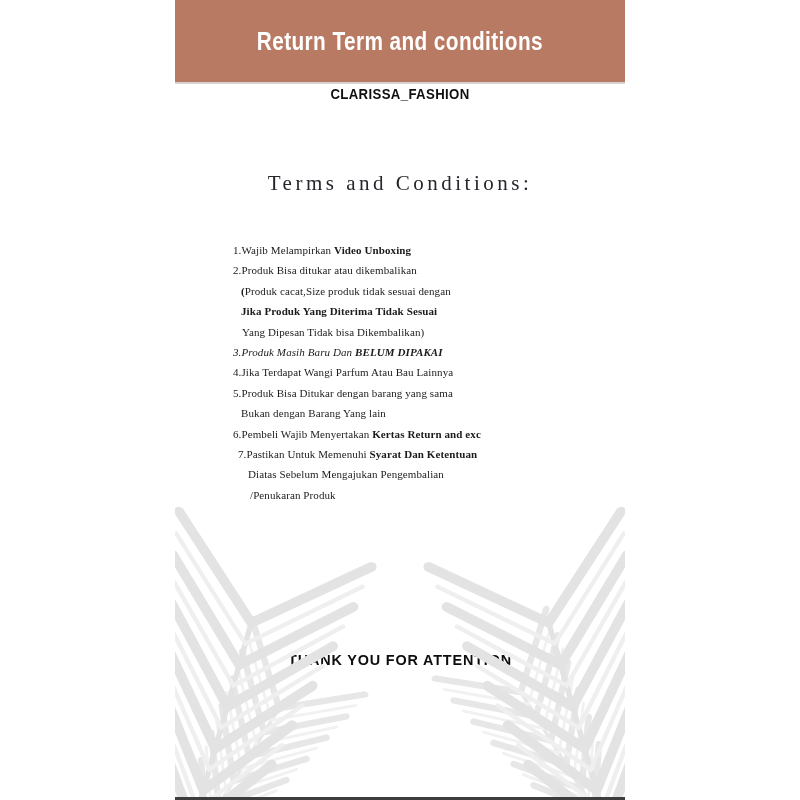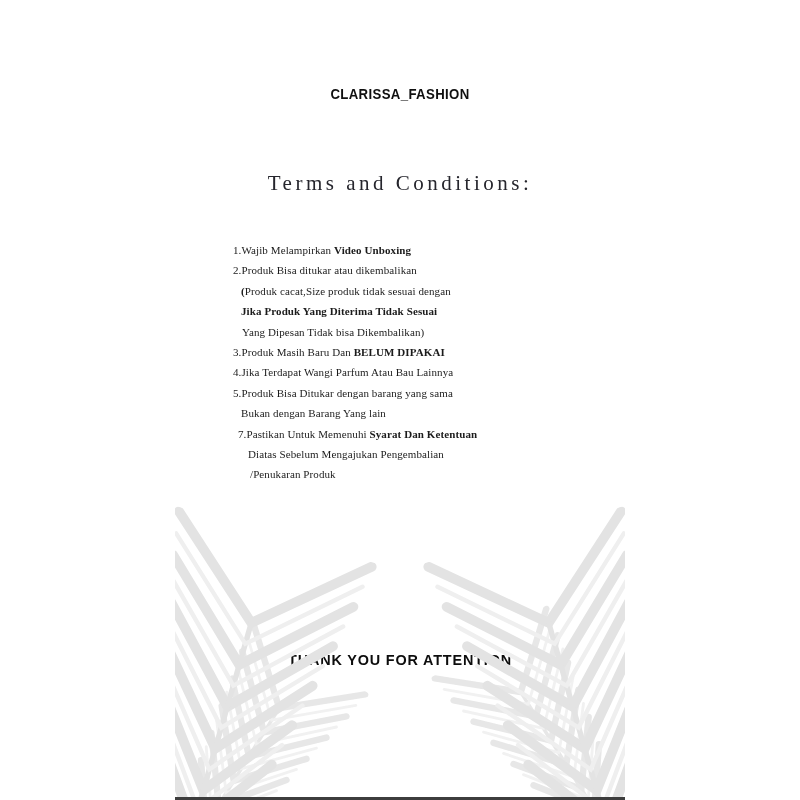--- a/index.html
+++ b/index.html
@@ -79,35 +79,39 @@
         <path d="M26,104 L100,184 L174,104"></path>
         <path d="M34,144 L100,224 L166,144"></path>
         <path d="M42,184 L100,262 L158,184"></path>
       </g>
     </g>
   </defs>
 </svg>
 
 <div class="card">
 
+  <div class="banner" style="background: rgb(185, 122, 99);">
+    <span class="banner-title" style="color: rgb(255, 255, 255);">Return Term and conditions</span>
+  </div>
 
   <div class="brand">CLARISSA_FASHION</div>
 
   <h1 class="heading">Terms and Conditions:</h1>
 
   <div class="terms">
       <div class="term-line" style="padding-left: 0px;"><span>1.Wajib Melampirkan </span><span class="b">Video Unboxing</span></div>
       <div class="term-line" style="padding-left: 0px;"><span>2.Produk Bisa ditukar atau dikembalikan</span></div>
       <div class="term-line" style="padding-left: 8px;"><span class="b">(</span><span>Produk cacat,Size produk tidak sesuai dengan</span></div>
       <div class="term-line" style="padding-left: 8px;"><span class="b">Jika Produk Yang Diterima Tidak Sesuai</span></div>
       <div class="term-line" style="padding-left: 9px;"><span>Yang Dipesan Tidak bisa Dikembalikan)</span></div>
-      <div class="term-line" style="padding-left: 0px;"><span>3.Produk Masih Baru Dan </span><span class="b">BELUM DIPAKAI</span></div>
+      <div class="term-line" style="padding-left: 0px; font-style: italic;"><span>3.Produk Masih Baru Dan </span><span class="b">BELUM DIPAKAI</span></div>
       <div class="term-line" style="padding-left: 0px;"><span>4.Jika Terdapat Wangi Parfum Atau Bau Lainnya</span></div>
       <div class="term-line" style="padding-left: 0px;"><span>5.Produk Bisa Ditukar dengan barang yang sama</span></div>
       <div class="term-line" style="padding-left: 8px;"><span>Bukan dengan Barang Yang lain</span></div>
+      <div class="term-line" style="padding-left: 0px;"><span>6.Pembeli Wajib Menyertakan </span><span class="b">Kertas Return and exc</span></div>
       <div class="term-line" style="padding-left: 5px;"><span>7.Pastikan Untuk Memenuhi </span><span class="b">Syarat Dan Ketentuan</span></div>
       <div class="term-line" style="padding-left: 15px;"><span>Diatas Sebelum Mengajukan Pengembalian</span></div>
       <div class="term-line" style="padding-left: 17px;"><span>/Penukaran Produk</span></div>
     </div>
 
   <div class="thanks">THANK YOU FOR ATTENTION</div>
 
   <div class="leaf leaf-left-small">
     <svg viewBox="0 0 200 280">
         <use href="#frond"></use>

